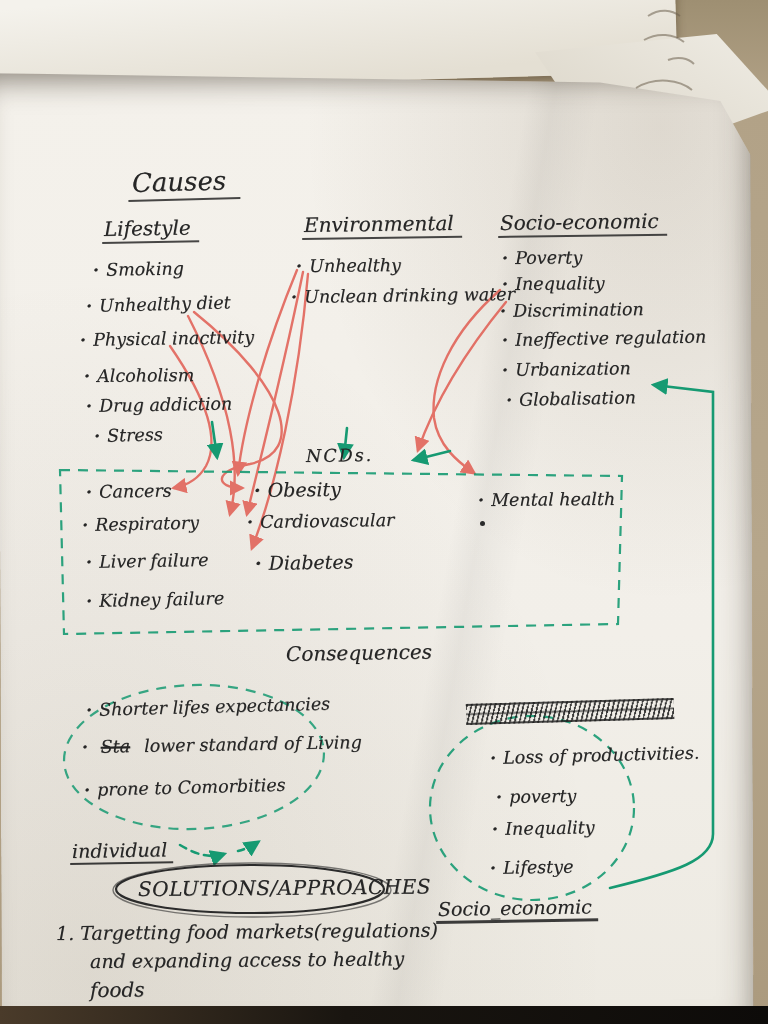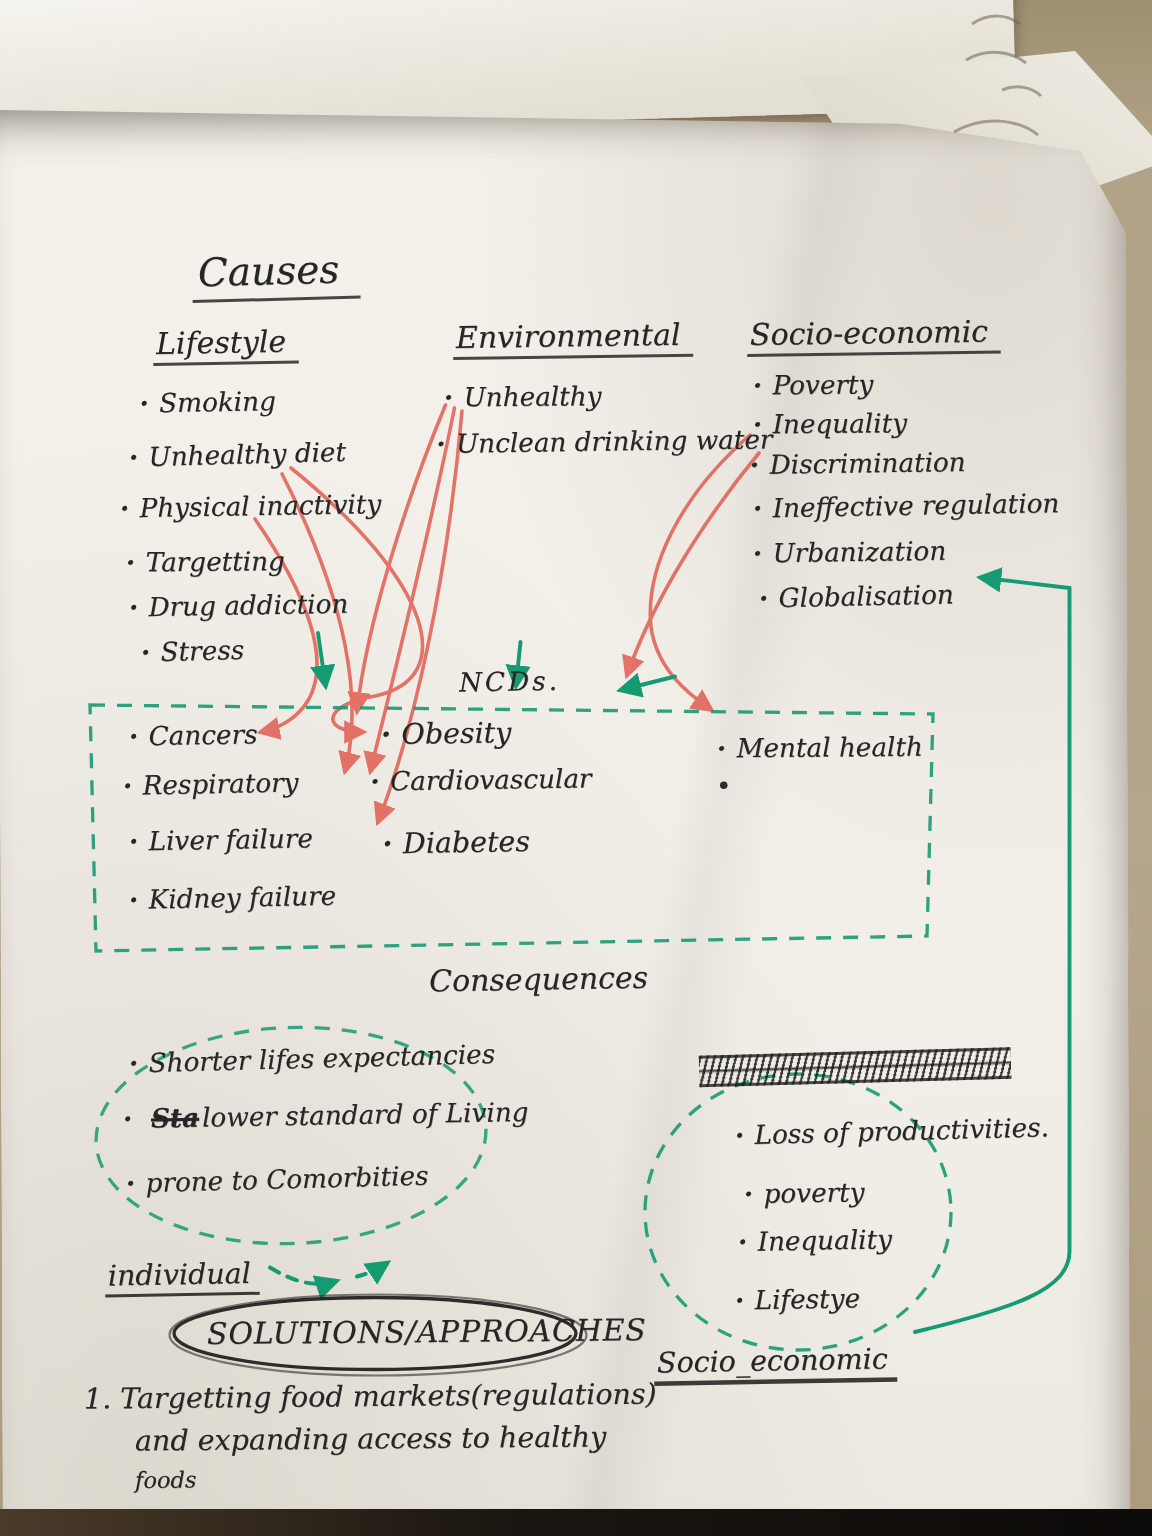--- a/index.html
+++ b/index.html
@@ -42,21 +42,21 @@
     transform-origin:left center;
   }
   .title{font-size:26px;border-bottom:2px solid rgba(40,40,40,.85);padding:0 14px 2px 4px;}
   .h{font-size:20px;border-bottom:2.4px solid rgba(40,40,40,.85);padding:0 8px 1px 2px;}
   .item{font-size:17.5px;}
   .item::before{content:"·";font-weight:bold;margin-right:7px;}
   .nobullet::before{content:"";margin:0;}
   .lbl{font-size:19px;border-bottom:2.4px solid rgba(40,40,40,.9);padding:0 6px 1px 2px;}
   .big{font-size:19px;}
   .cloudtxt{font-size:20px;font-style:italic;letter-spacing:.5px;}
-  .crossed{text-decoration:line-through;text-decoration-thickness:2.2px;margin-right:2px;font-weight:bold;}
+  .crossed{text-decoration:line-through;text-decoration-thickness:2.2px;margin-right:14px;}
   .scribble{
     position:absolute;left:466px;top:701px;width:208px;height:17px;z-index:4;
     transform:rotate(-1.6deg);
     background:
       repeating-linear-gradient(105deg, rgba(25,25,25,.85) 0 1.6px, transparent 1.6px 4.6px),
       linear-gradient(transparent 42%, rgba(25,25,25,.9) 47%, transparent 58%);
     border-top:2px solid rgba(30,30,30,.8);
     border-bottom:2px solid rgba(30,30,30,.8);
   }
   .stray-dot{position:absolute;left:480px;top:521px;width:5px;height:5px;border-radius:50%;background:#2b2b2b;z-index:4;}
@@ -116,21 +116,21 @@
     <ellipse cx="252" cy="890" rx="139" ry="27" stroke-width="1.4" opacity=".6"></ellipse>
   </g>
 </svg>
 
 <span class="hw title" style="left:128px;top:168px;transform:rotate(-1.5deg);">Causes</span>
 
 <span class="hw h" style="left:102px;top:217px;transform:rotate(-1deg);">Lifestyle</span>
 <span class="hw item" style="left:93px;top:260px;transform:rotate(-1deg);">Smoking</span>
 <span class="hw item" style="left:86px;top:296px;transform:rotate(-1.5deg);">Unhealthy diet</span>
 <span class="hw item" style="left:80px;top:330px;transform:rotate(-1deg);">Physical inactivity</span>
-<span class="hw item" style="left:84px;top:366px;transform:rotate(-.5deg);">Targetting</span>
+<span class="hw item" style="left:84px;top:366px;transform:rotate(-.5deg);">Alcoholism</span>
 <span class="hw item" style="left:86px;top:396px;transform:rotate(-1deg);">Drug addiction</span>
 <span class="hw item" style="left:94px;top:426px;transform:rotate(-1.5deg);">Stress</span>
 
 <span class="hw h" style="left:302px;top:213px;transform:rotate(-.8deg);">Environmental</span>
 <span class="hw item" style="left:296px;top:256px;transform:rotate(-.5deg);">Unhealthy</span>
 <span class="hw item" style="left:291px;top:287px;transform:rotate(-.8deg);">Unclean drinking water</span>
 
 <span class="hw h" style="left:498px;top:211px;transform:rotate(-.8deg);">Socio-economic</span>
 <span class="hw item" style="left:502px;top:248px;transform:rotate(-.5deg);">Poverty</span>
 <span class="hw item" style="left:502px;top:274px;transform:rotate(-.5deg);">Inequality</span>
@@ -169,13 +169,13 @@
 <span class="hw item" style="left:496px;top:787px;transform:rotate(-.8deg);">poverty</span>
 <span class="hw item" style="left:492px;top:819px;transform:rotate(-1deg);">Inequality</span>
 <span class="hw item" style="left:490px;top:858px;transform:rotate(-1deg);">Lifestye</span>
 
 <span class="hw lbl" style="left:436px;top:898px;transform:rotate(-1deg);border-bottom-width:3px;">Socio_economic</span>
 
 <span class="hw cloudtxt" style="left:138px;top:877px;transform:rotate(-.5deg);">SOLUTIONS/APPROACHES</span>
 
 <span class="hw big" style="left:56px;top:922px;transform:rotate(-.5deg);font-size:19px;">1. Targetting food markets(regulations)</span>
 <span class="hw big" style="left:90px;top:950px;transform:rotate(-.5deg);font-size:19px;">and expanding access to healthy</span>
-<span class="hw big" style="left:90px;top:978px;transform:rotate(-.5deg);font-size:15px;">foods</span>
+<span class="hw big" style="left:90px;top:978px;transform:rotate(-.5deg);font-size:20px;">foods</span>
 
 </body></html>

